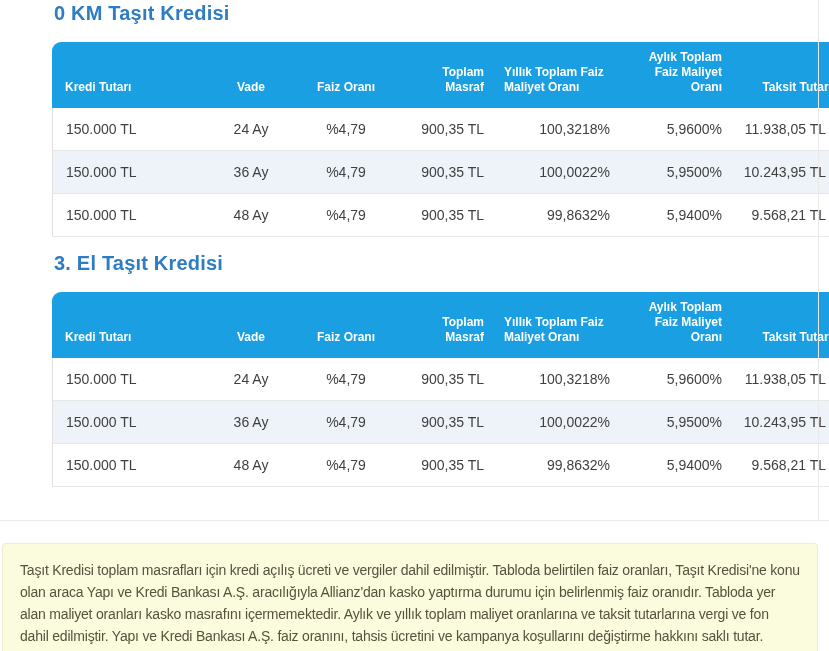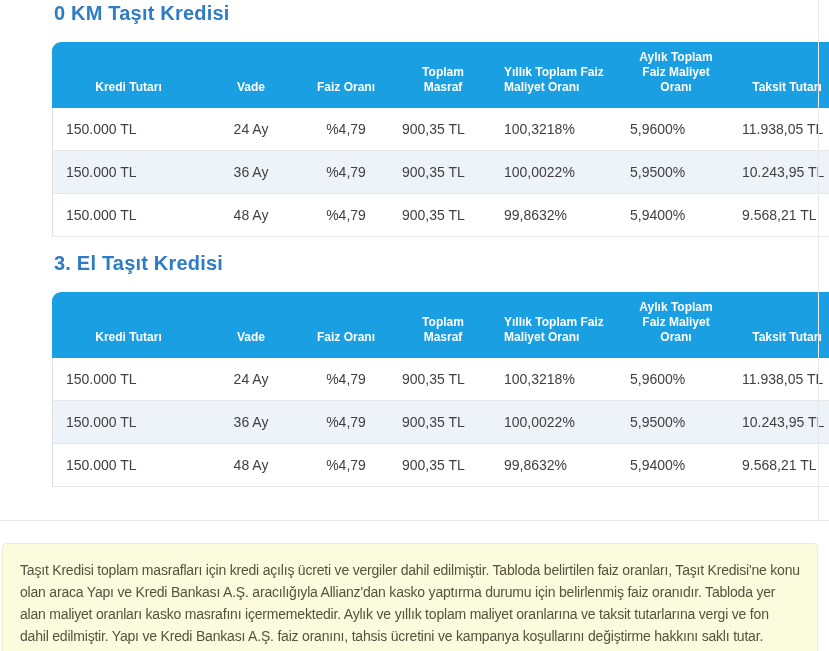--- a/index.html
+++ b/index.html
@@ -19,35 +19,35 @@
   .section-0km{top:0;}
   .section-2el{top:250px;}
   .section-title{
     margin:0 0 16px 2px;font-size:20px;line-height:26px;font-weight:bold;
     color:var(--title);letter-spacing:0.2px;
   }
   table.rates{border-collapse:separate;border-spacing:0;width:790px;table-layout:fixed;}
   table.rates thead th{
     background:var(--header-bg);color:#ffffff;font-size:12px;line-height:15px;
     font-weight:bold;vertical-align:bottom;height:64px;
-    padding:8px 10px 13px 10px;text-align:center;
+    padding:8px 10px 13px 10px;text-align:left;
   }
   table.rates thead th:first-child{border-top-left-radius:9px;padding-left:13px;}
   table.rates thead th:last-child{border-top-right-radius:9px;}
   table.rates tbody td{
     font-size:14px;color:#3f3f3f;height:43px;background:#ffffff;
     border-bottom:1px solid #e7e7e7;padding:0 10px;white-space:nowrap;
   }
   table.rates tbody td:first-child{border-left:1px solid #e0e0e0;padding-left:13px;}
   table.rates tbody td:last-child{border-right:6px solid #d946ef;}
   table.rates tbody tr:nth-child(even) td{background:var(--row-alt);}
   
   table.rates th:nth-child(2),table.rates td:nth-child(2),
   table.rates th:nth-child(3),table.rates td:nth-child(3){text-align:center;}
-  table.rates th:nth-child(n+4),table.rates td:nth-child(n+4){}
+  table.rates th:nth-child(n+4),table.rates td:nth-child(n+4){text-align:right;}
   table.rates th:nth-child(5){text-align:left;}
   .v-divider{position:absolute;left:818px;top:0;width:1px;height:520px;background:#e9e9e9;}
   .h-divider{position:absolute;left:0;top:520px;width:829px;height:1px;background:#e9e9e9;}
   .disclaimer{
     position:absolute;left:2px;top:543px;width:816px;min-height:106px;
     background:var(--disclaimer-bg);border:1px solid #ececd0;border-radius:4px;
     padding:15px 17px;
   }
   .disclaimer p{
     margin:0;font-size:14px;line-height:22px;letter-spacing:-0.2px;

